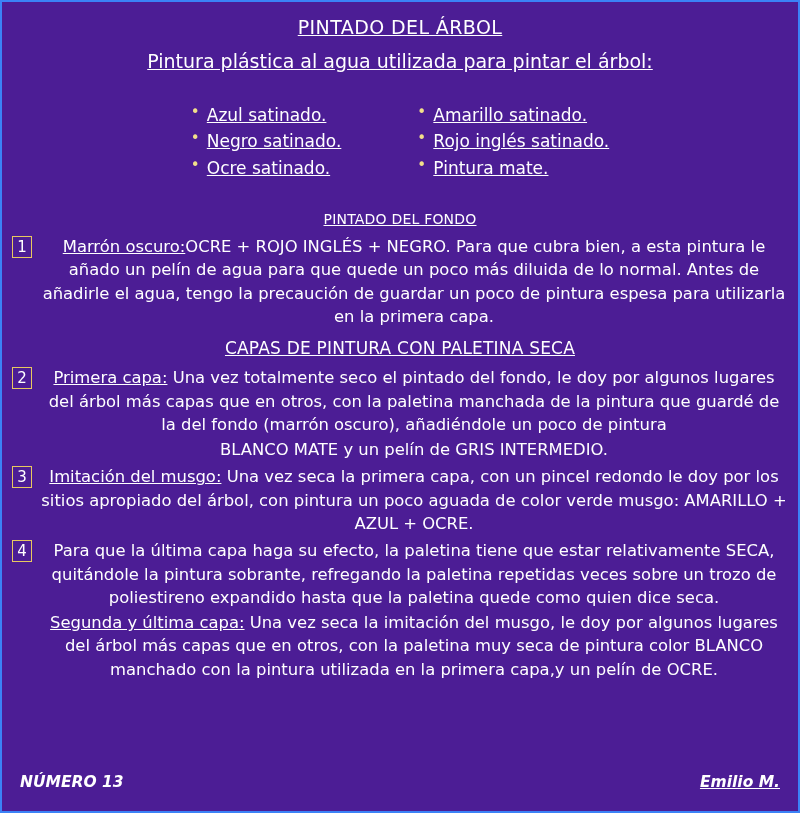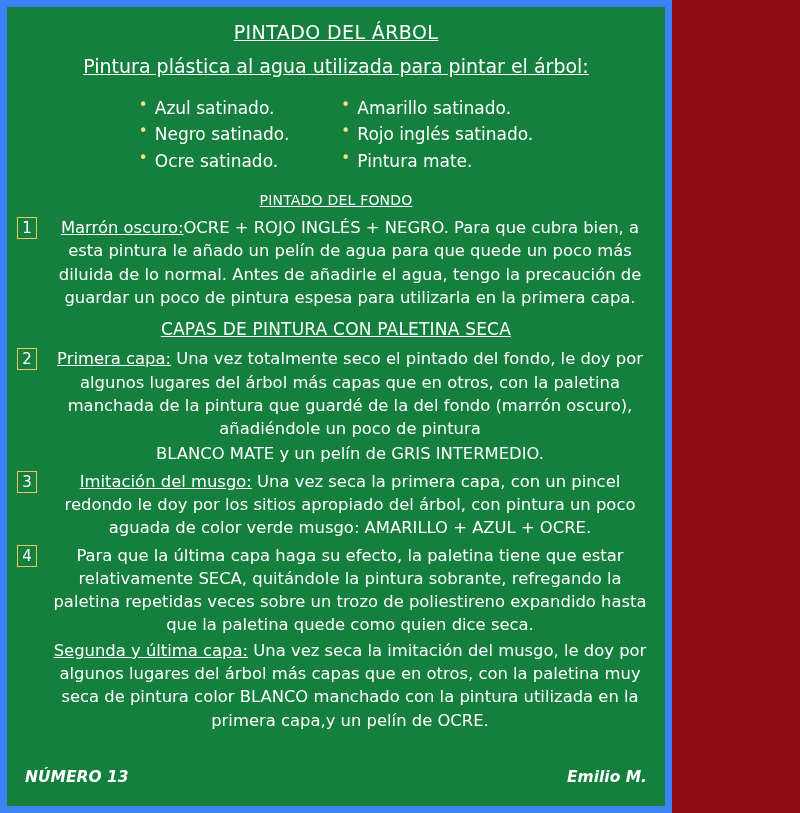--- a/index.html
+++ b/index.html
@@ -9,25 +9,25 @@
   body {
     width: 800px;
     height: 813px;
     background: #8e0b12;
     font-family: "DejaVu Sans", sans-serif;
     color: #ffffff;
     overflow: hidden;
   }
   .page {
     position: relative;
-    width: 672px;
+    width: 800px;
     height: 813px;
     box-sizing: border-box;
-    background: #15803d;
-    border: 7px solid #3b82f6;
+    background: #4c1d95;
+    border: 2px solid #3b82f6;
     padding: 6px 10px 0 10px;
   }
   .title {
     text-align: center;
     font-size: 19px;
     letter-spacing: 0.4px;
     text-decoration: underline;
     margin-top: 8px;
     margin-bottom: 12px;
     font-weight: normal;
@@ -39,22 +39,23 @@
     margin-bottom: 14px;
   }
   .paint-lists {
     display: flex;
     justify-content: center;
     gap: 44px;
     margin-bottom: 14px;
   }
   .paint-col {
     list-style: none;
-    margin: 4px;
+    margin: 16px;
     padding: 0;
+    text-decoration: underline;
   }
   .paint-col li {
     font-size: 17px;
     line-height: 1.55;
     position: relative;
     padding-left: 16px;
     white-space: nowrap;
   }
   .paint-col li::before {
     content: "•";
@@ -120,20 +121,21 @@
   }
   .footer-left {
     font-size: 15.5px;
     font-style: italic;
     font-weight: bold;
   }
   .footer-right {
     font-size: 15.5px;
     font-style: italic;
     font-weight: bold;
+    text-decoration: underline;
   }
 </style>
 </head>
 <body>
 
 <div class="page">
 
   <div class="title">PINTADO DEL ÁRBOL</div>
 
   <div class="subtitle">Pintura plástica al agua utilizada para pintar el árbol:</div>

